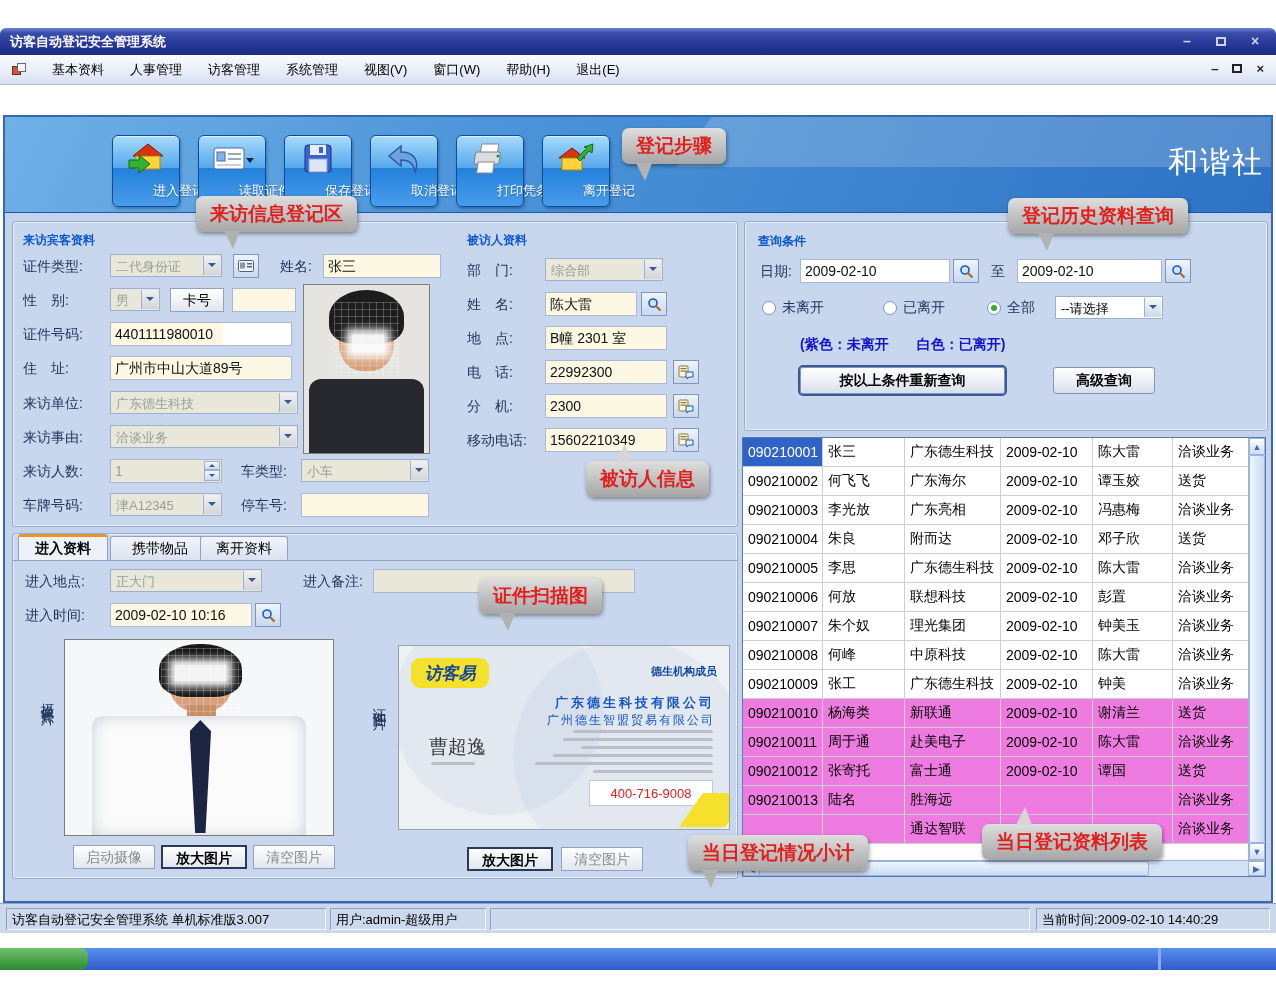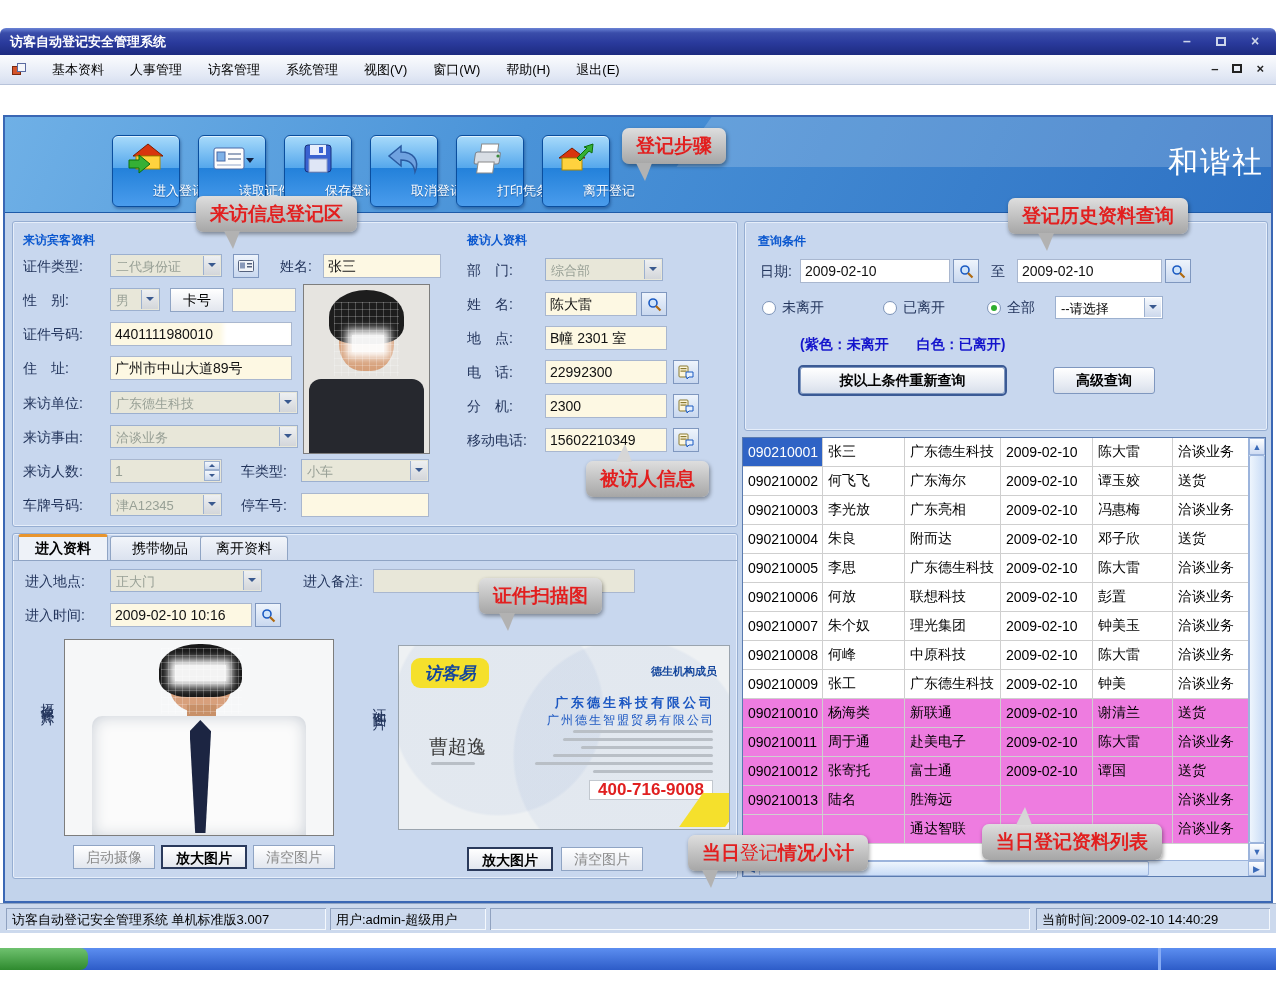--- a/index.html
+++ b/index.html
@@ -143,22 +143,22 @@
   .idcard{position:absolute;left:398px;top:645px;width:332px;height:185px;border:1px solid #9aa4ae;
     background:radial-gradient(circle at 30% 35%,rgba(40,90,180,.06) 0 40%,transparent 41%),
                radial-gradient(circle at 70% 60%,rgba(40,90,180,.06) 0 45%,transparent 46%),#eef1f3;overflow:hidden}
   .cardlogo{position:absolute;left:12px;top:12px;width:78px;height:30px;background:#f5e02c;border-radius:9px;
     color:#14469c;font-weight:bold;font-size:17px;font-style:italic;display:flex;align-items:center;justify-content:center}
   .cardmember{position:absolute;right:12px;top:18px;color:#14469c;font-weight:bold;font-size:11px}
   .cardco1{position:absolute;right:14px;top:48px;color:#1b57c2;font-weight:bold;font-size:13px;letter-spacing:3px}
   .cardco2{position:absolute;right:14px;top:66px;color:#1b57c2;font-size:12px;letter-spacing:2px}
   .cardname{position:absolute;left:30px;top:88px;color:#3a3a3a;font-size:19px;font-family:"Liberation Serif",serif}
   .cardbar{position:absolute;background:#b9bfc6;height:3px;border-radius:2px}
-  .cardhot{position:absolute;right:16px;top:134px;width:124px;height:20px;background:#fff;border:1px solid #c2c8cf;
-    color:#e02020;font-weight:bold;font-size:17px;display:flex;align-items:center;justify-content:center}
+  .cardhot{position:absolute;right:16px;top:134px;width:124px;height:26px;background:#fff;border:1px solid #c2c8cf;
+    color:#e02020;font-weight:normal;font-size:13px;display:flex;align-items:center;justify-content:center}
   .cardbanner{position:absolute;left:0;right:0;bottom:0;height:27px;background:#1c3a8e;color:#fff;font-size:13px;
     font-weight:bold;letter-spacing:5px;display:flex;align-items:center;justify-content:center}
   .cardslash{position:absolute;right:-8px;bottom:2px;width:46px;height:34px;background:#f5e02c;transform:skewX(-35deg)}
   .statusbar{position:absolute;left:0;top:903px;width:1276px;height:30px;background:#ccd9ed;
     border-top:1px solid #8fa4c4}
   .sbsec{position:absolute;top:4px;height:22px;background:#ccd9ed;font-size:13px;padding:3px 6px;
     box-shadow:inset 1px 1px 0 #90a2c0,inset -1px -1px 0 #f4f8fd;white-space:nowrap;overflow:hidden}
   .taskbar{position:absolute;left:0;top:948px;width:1276px;height:22px;
     background:linear-gradient(180deg,#5c8ef0,#2d5cc8)}
   .startbtn{position:absolute;left:0;top:0;width:88px;height:22px;border-radius:0 8px 8px 0;
@@ -633,21 +633,21 @@
   <div class="co" style="left:1008px;top:198px">
     <span>登记历史资料查询</span><span class="tail tail-dn" style="left:30px"></span>
   </div>
   <div class="co" style="left:586px;top:461px">
     <span>被访人信息</span><span class="tail tail-up" style="left:30px"></span>
   </div>
   <div class="co" style="left:479px;top:578px">
     <span>证件扫描图</span><span class="tail tail-dn" style="left:20px"></span>
   </div>
   <div class="co" style="left:688px;top:835px">
-    <span>当日</span><span style="font-weight:400">登记</span><span>情况小计</span>
+    <span>当日</span><span style="font-weight:700">登记</span><span>情况小计</span>
     <span class="tail tail-dn" style="left:14px"></span>
   </div>
   <div class="co" style="left:982px;top:824px">
     <span>当日登记资料列表</span><span class="tail tail-up" style="left:34px"></span>
   </div>
 
   <div class="statusbar">
     <div class="sbsec" style="left:6px;width:320px">访客自动登记安全管理系统 单机标准版3.007</div>
     <div class="sbsec" style="left:330px;width:156px">用户:admin-超级用户</div>
     <div class="sbsec" style="left:490px;width:540px"></div>

